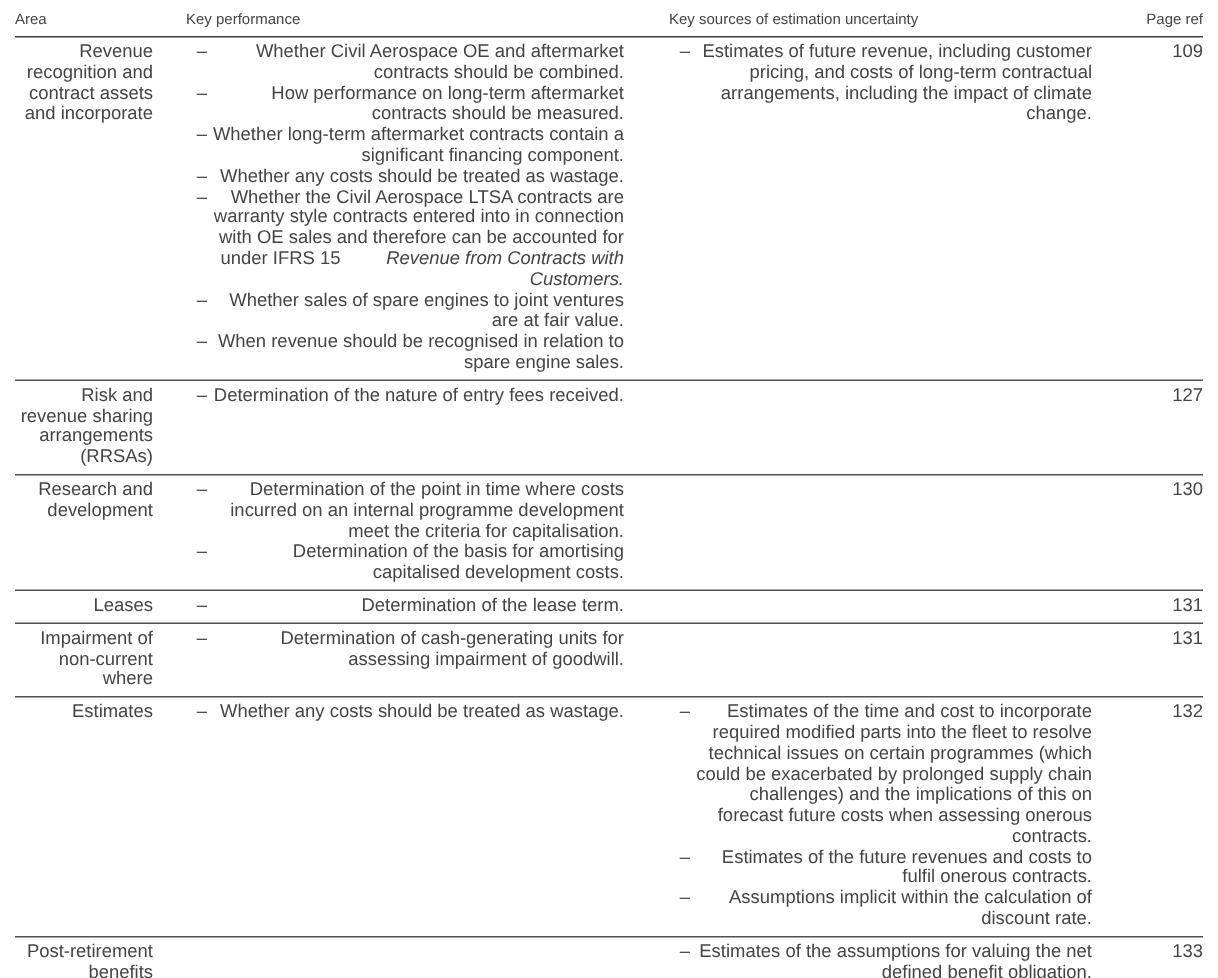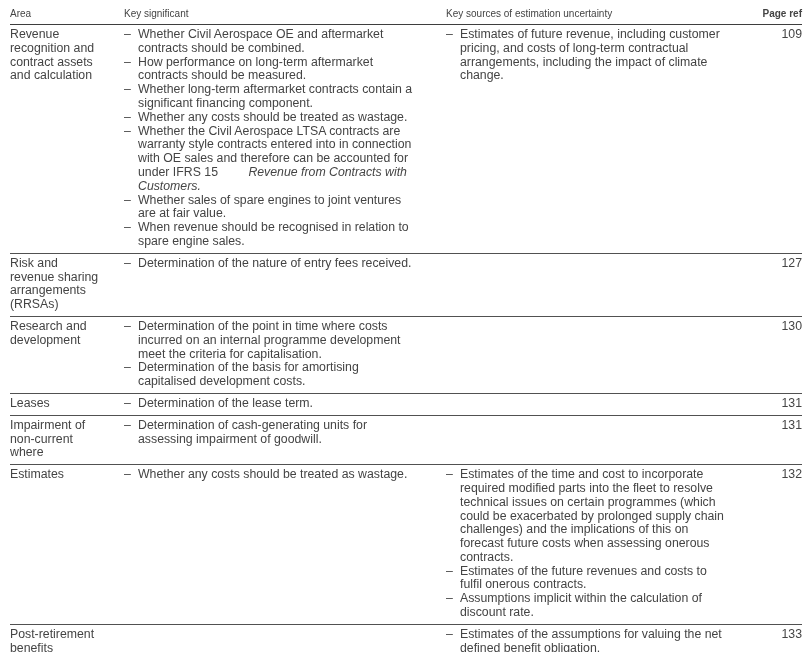--- a/index.html
+++ b/index.html
@@ -24,26 +24,27 @@
   }
   thead th {
     font-size: 10px;
     font-weight: 400;
     color: #444444;
     text-align: left;
     vertical-align: bottom;
     padding: 0 0 5px 0;
     border-bottom: 1.5px solid #3e3e3e;
   }
-  thead th.num { text-align: right; font-weight: bold; }
+  thead th.num { text-align: right; }
   tbody td {
     vertical-align: top;
     font-size: 12.3px;
     line-height: 13.8px;
     padding: 3px 0 4px 0;
+    text-align: right;
   }
   tbody tr:not(:first-child) td { border-top: 1px solid #515151; margin-top: 45px; }
   tbody tr:last-child td { border-bottom: 2.5px solid #3a3a3a; }
   td.area { padding-right: 22px; }
   td.pageref { text-align: right; }
   .bullet { display: flex; }
   .bullet .dash {
     flex: none;
     width: 14px;
   }
@@ -58,33 +59,33 @@
   <table class="kj-table">
     <colgroup>
       <col style="width:114px">
       <col style="width:322px">
       <col style="width:296px">
       <col style="width:60px">
     </colgroup>
     <thead>
       <tr>
         <th>Area</th>
-        <th>Key significant</th>
+        <th>Key performance</th>
         <th>Key sources of estimation uncertainty</th>
         <th class="num">Page ref</th>
       </tr>
     </thead>
     <tbody>
 
       <tr>
         <td class="area">
           <div>Revenue</div>
           <div>recognition and</div>
           <div>contract assets</div>
-          <div>and calculation</div>
+          <div>and incorporate</div>
         </td>
         <td class="judgements">
           <div class="bullet">
             <span class="dash">–</span>
             <span class="btext">Whether Civil Aerospace OE and aftermarket contracts should be combined.</span>
           </div>
           <div class="bullet">
             <span class="dash">–</span>
             <span class="btext">How performance on long-term aftermarket contracts should be measured.</span>
           </div>

